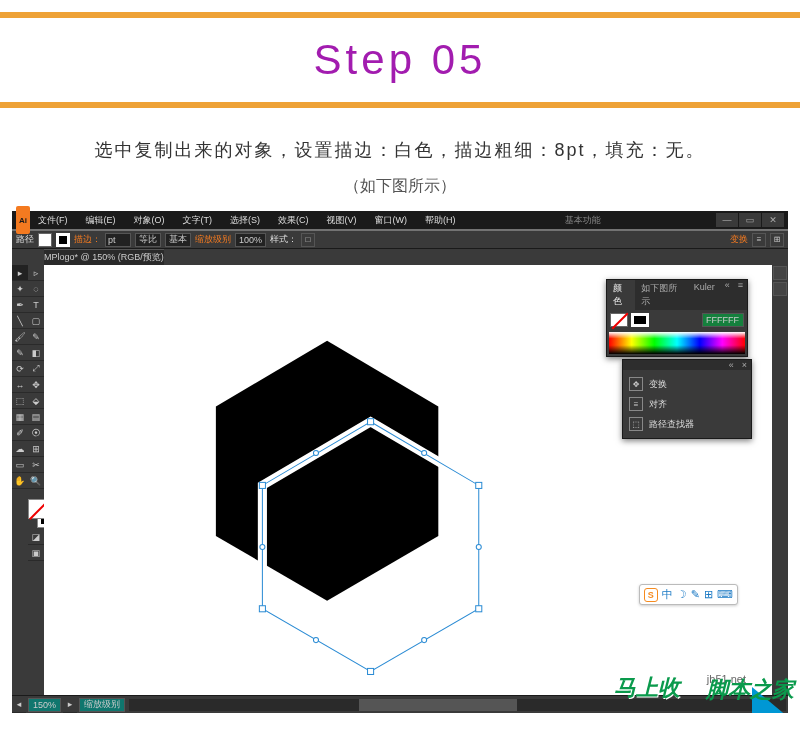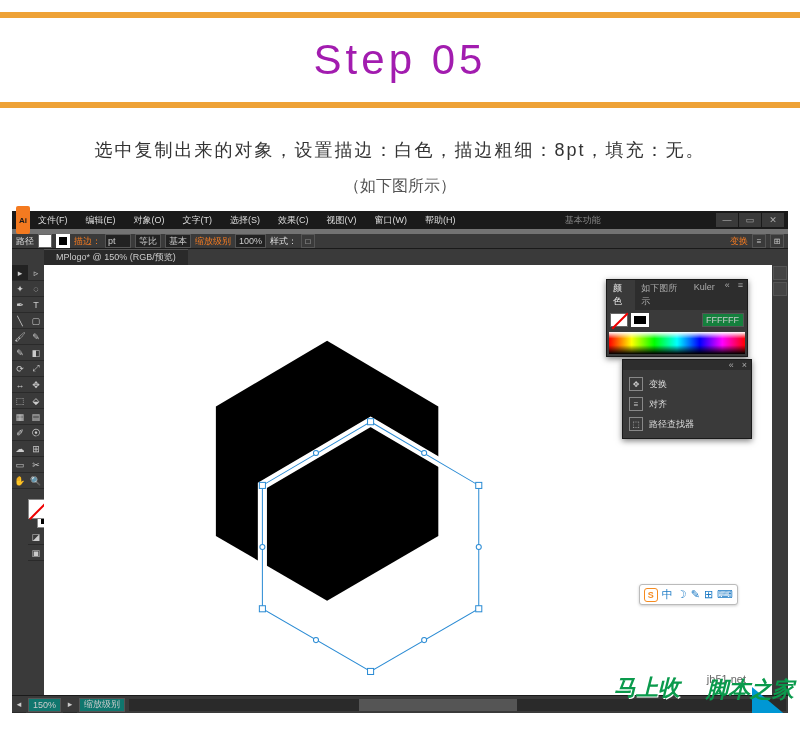--- a/index.html
+++ b/index.html
@@ -17,30 +17,30 @@
   
   .ai-window { position: relative; width: 776px; margin: 0 auto; background: #2a2a2a; color: #ccc; font-size: 9px; }
   .titlebar { display: flex; align-items: center; background: #1a1a1a; height: 18px; padding: 0 4px; }
   .ai-logo { width: 14px; height: 28px; background: #f47a20; color: #1a1a1a; display: flex; align-items: center; justify-content: center; font-weight: bold; font-size: 8px; border-radius: 2px; margin-right: 4px; }
   .menu { display: flex; gap: 18px; margin-left: 4px; }
   .menu span { color: #ddd; font-size: 9px; white-space: nowrap; }
   .win-ctl { margin-left: auto; display: flex; gap: 1px; }
   .winbtn { width: 22px; height: 14px; background: #3a3a3a; display: flex; align-items: center; justify-content: center; color: #aaa; font-size: 9px; }
   .title-right { margin-left:auto; color:#888; font-size:9px; margin-right:6px;}
 
-  .optbar { display: flex; align-items: center; background: #3a3a3a; height: 20px; padding: 0 4px; gap: 4px; font-size: 9px; border-top: 5px solid #737373; border-bottom: 1px solid #1a1a1a;}
+  .optbar { display: flex; align-items: center; background: #3a3a3a; height: 20px; padding: 0 4px; gap: 4px; font-size: 9px; border-top: 2px solid #737373; border-bottom: 1px solid #1a1a1a;}
   .optlabel { color: #ddd; }
   .opt-orange { color: #f47a20; }
   .opt-box { background: #222; border: 1px solid #555; padding: 0 3px; height: 14px; display: flex; align-items: center; color: #ccc; }
   .opt-swatch { width: 14px; height: 14px; border: 1px solid #666; display:inline-block; }
   .opt-field { width: 26px; background: #222; border: 1px solid #555; color: #ccc; font-size: 9px; height: 14px; padding: 0 2px; }
   .opt-icon { width:14px; height:14px; display:flex; align-items:center; justify-content:center; border:1px solid #555; font-size:8px;}
 
   .doctab-row { background: #3a3a3a; height: 16px; display: flex; align-items: center; padding-left: 32px; }
-  .doctab { background: #2a2a2a; padding: 1px 12px; font-size: 9px; color: #ccc; border-top:1px solid #555;text-align:center; }
+  .doctab { background: #2a2a2a; padding: 1px 0; font-size: 9px; color: #ccc; border-top:1px solid #555;text-align:center; }
 
   .body-row { display: flex; height: 430px; }
   .toolcol { width: 16px; background: #3a3a3a; display: flex; flex-direction: column; }
   .tool { width: 16px; height: 16px; display: flex; align-items: center; justify-content: center; color: #ccc; font-size: 9px; border-bottom:1px solid #2a2a2a;}
   .tool.active { background:#222; }
   .fillstroke { width:30px; height:28px; position:relative; margin:2px auto;}
   .fillbox { position:absolute; top:0; left:0; width:20px; height:20px; background:#fff; border:1px solid #888;}
   .fillbox .diag { position:absolute; width:26px; height:2px; background:#e00; transform:rotate(-45deg); top:9px; left:-3px;}
   .strokebox { position:absolute; bottom:0; right:0; width:20px; height:20px; background:#000; border:3px solid #fff; box-shadow:0 0 0 1px #888;}
 

